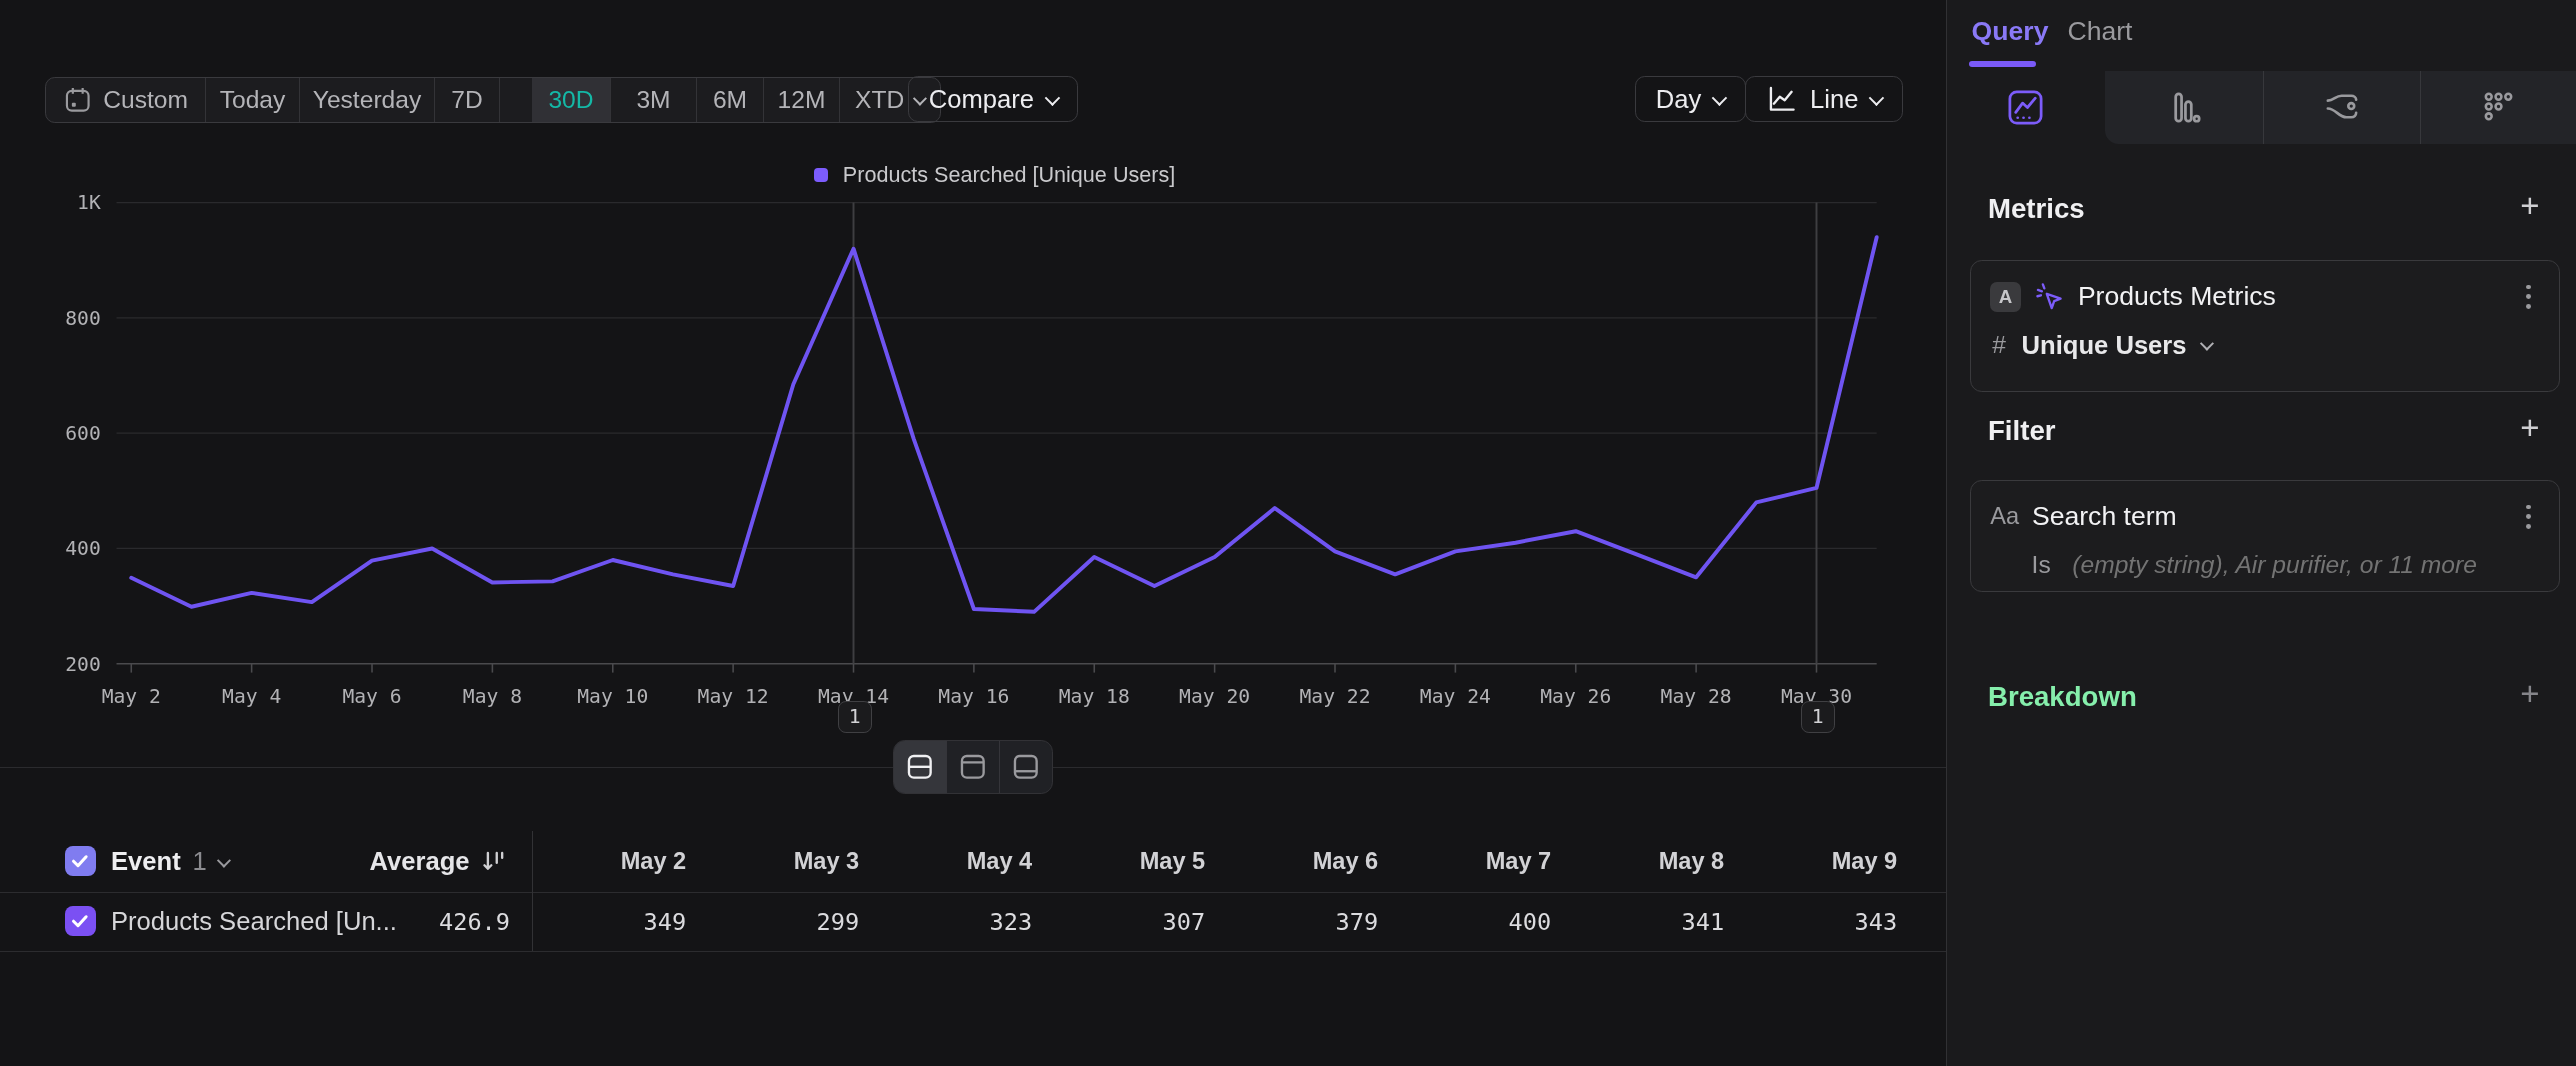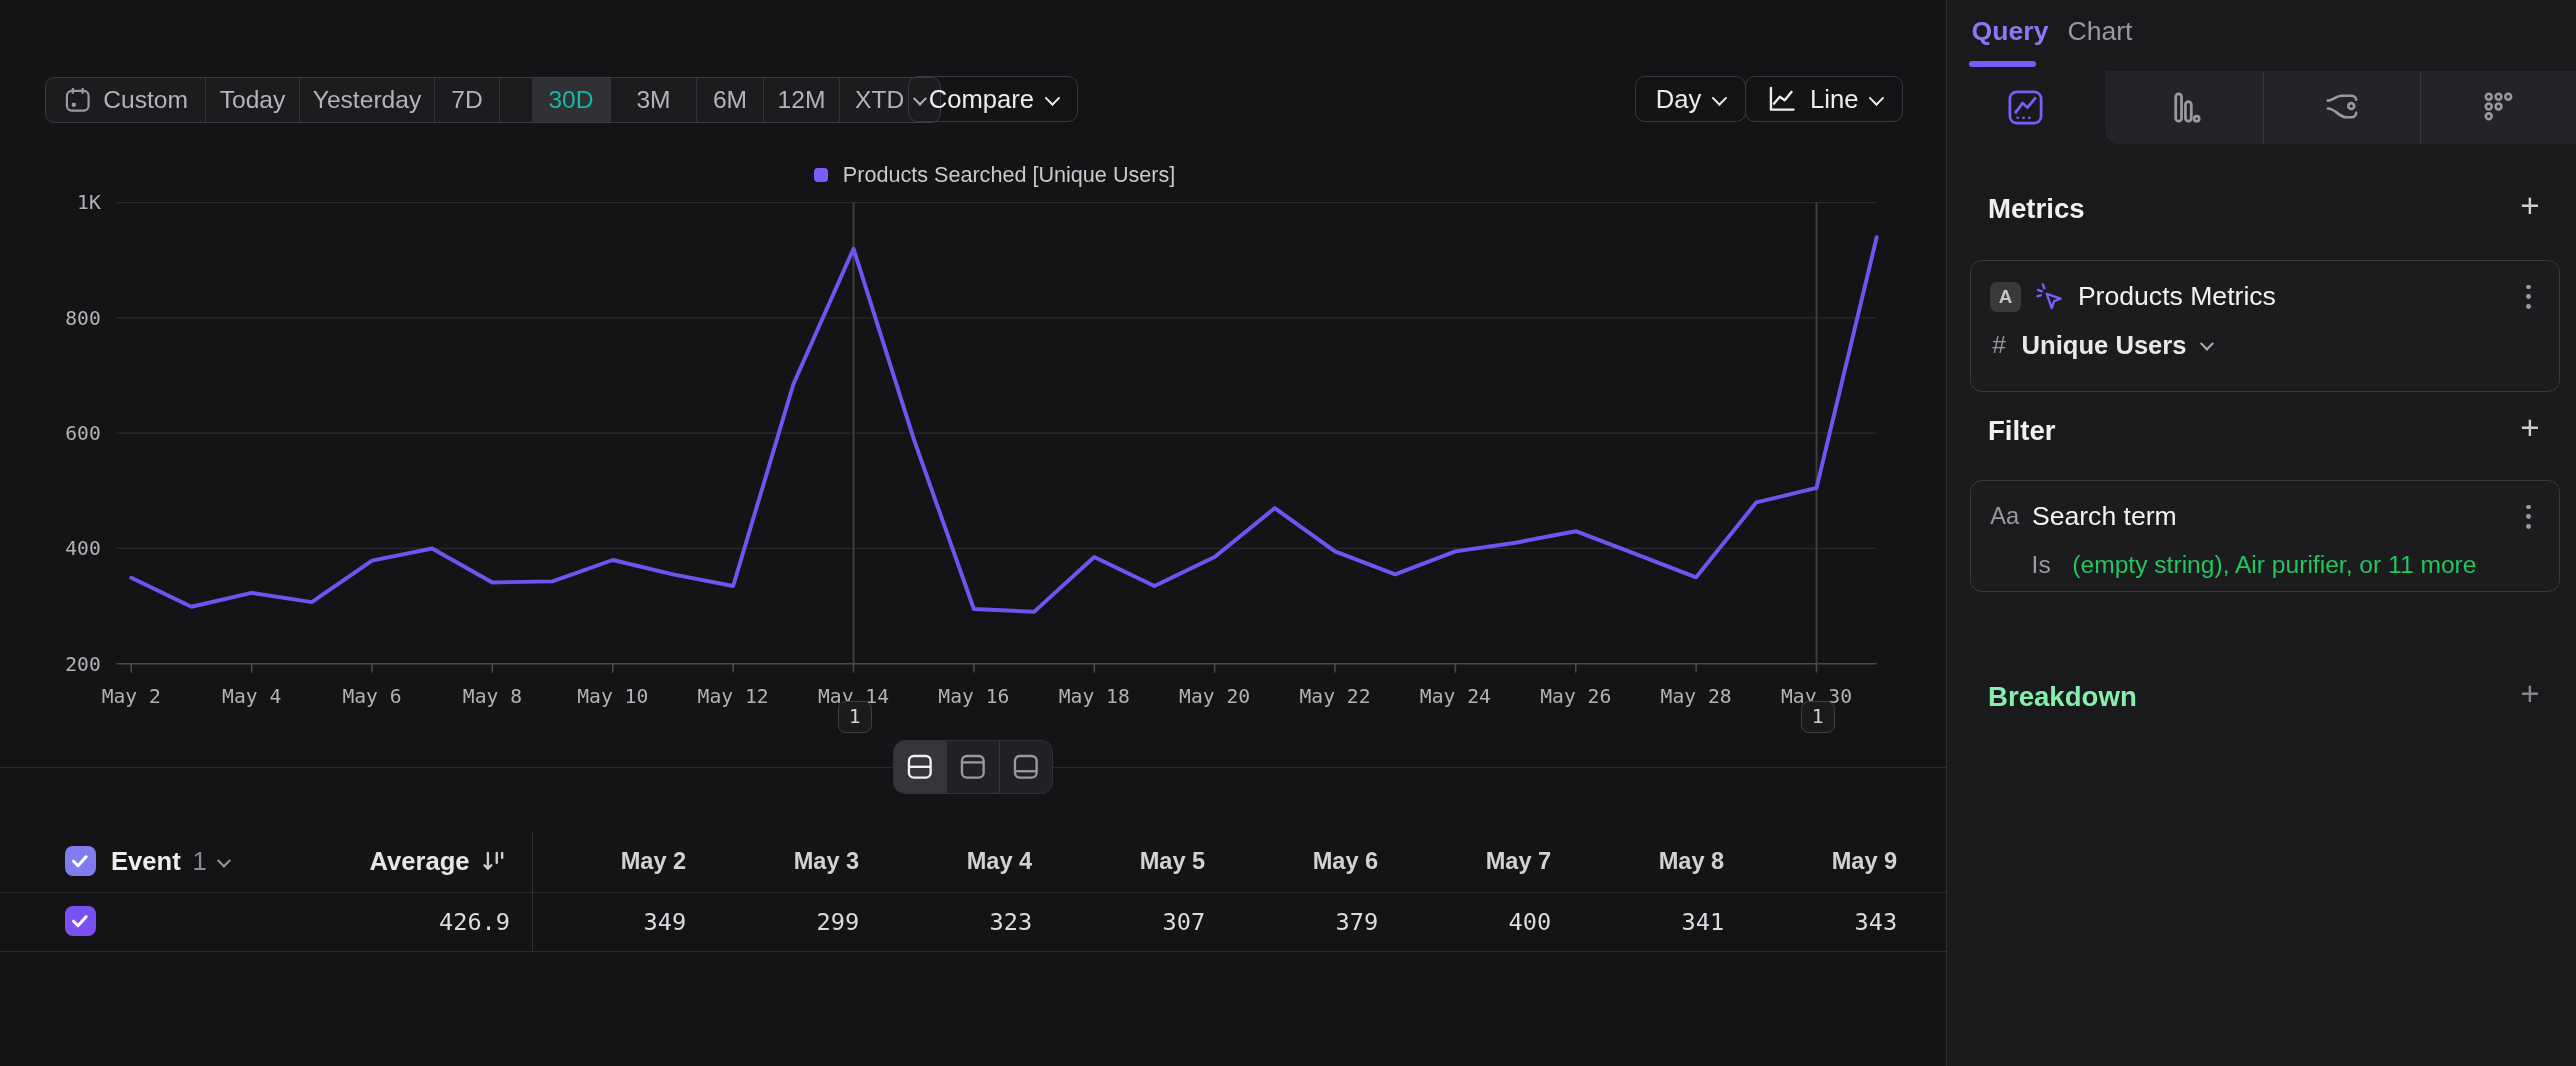--- a/index.html
+++ b/index.html
@@ -89,21 +89,21 @@
   .card-row2 { display:flex; align-items:center; gap:15.7px; padding:17.7px 23.6px 0 21.6px; }
   .a-badge { width:30.5px; height:30.5px; border-radius:6.9px; background:#3a3a3d; color:#c6c6c9; font-size:18.7px;
              font-weight:bold; display:flex; align-items:center; justify-content:center; }
   .card-title { font-size:26.6px; color:#f2f2f4; font-weight:500; }
   .kebab { display:flex; flex-direction:column; gap:4.9px; margin-left:auto; cursor:pointer; padding:3.9px; }
   .kebab i { width:4.9px; height:4.9px; border-radius:50%; background:#9a9a9e; }
   .prop-symbol { font-size:24.6px; color:#9a9a9e; }
   .prop-value { font-size:25.6px; color:#e8e8ea;font-weight:bold; }
   .chev-gray { color:#b0b0b4; }
   .op-label { font-size:24.6px; color:#9a9a9e; }
-  .op-value { font-size:24.6px; color:#22c55e; }
+  .op-value { font-size:24.6px; color:#737373;font-style:italic; }
 </style>
 </head>
 <body>
 
 <div id="app">
 
   <div>
 
     <div class="seg-control">
       <div class="seg" style="width:160px">
@@ -274,20 +274,21 @@
           <div class="datecol h">May 9</div>
         </div>
     </div>
 
     <div class="tbl-row">
       <span class="cb row">
         <svg width="21.6" height="21.6" viewBox="0 0 24 24" fill="none" stroke="#ffffff" stroke-width="3.4" stroke-linecap="round" stroke-linejoin="round">
             <path d="M5 12.5 L10 17.5 L19 7.5"></path>
           </svg>
       </span>
+      <span class="row-name">Products Searched [Un...</span>
       <div class="avg-value mono">426.9</div>
       <div class="datecols" id="date-values">
           <div class="datecol v">349</div>
           <div class="datecol v">299</div>
           <div class="datecol v">323</div>
           <div class="datecol v">307</div>
           <div class="datecol v">379</div>
           <div class="datecol v">400</div>
           <div class="datecol v">341</div>
           <div class="datecol v">343</div>

